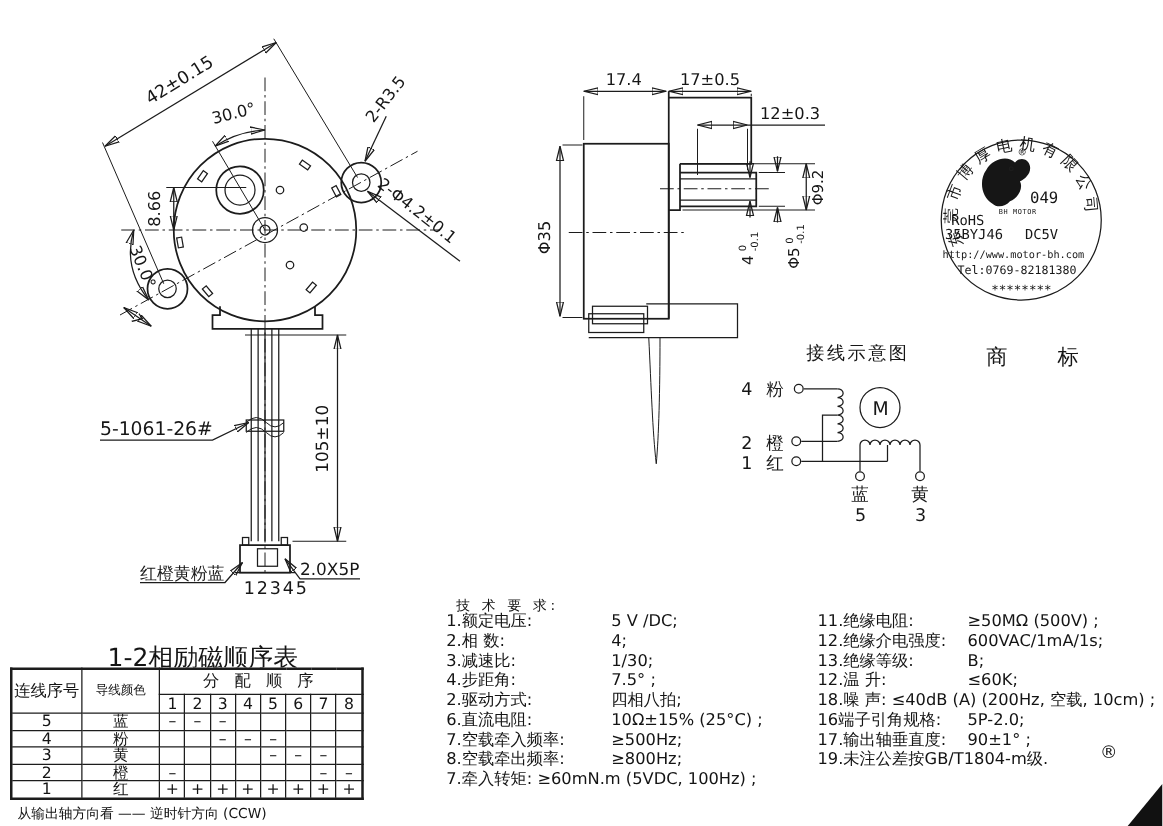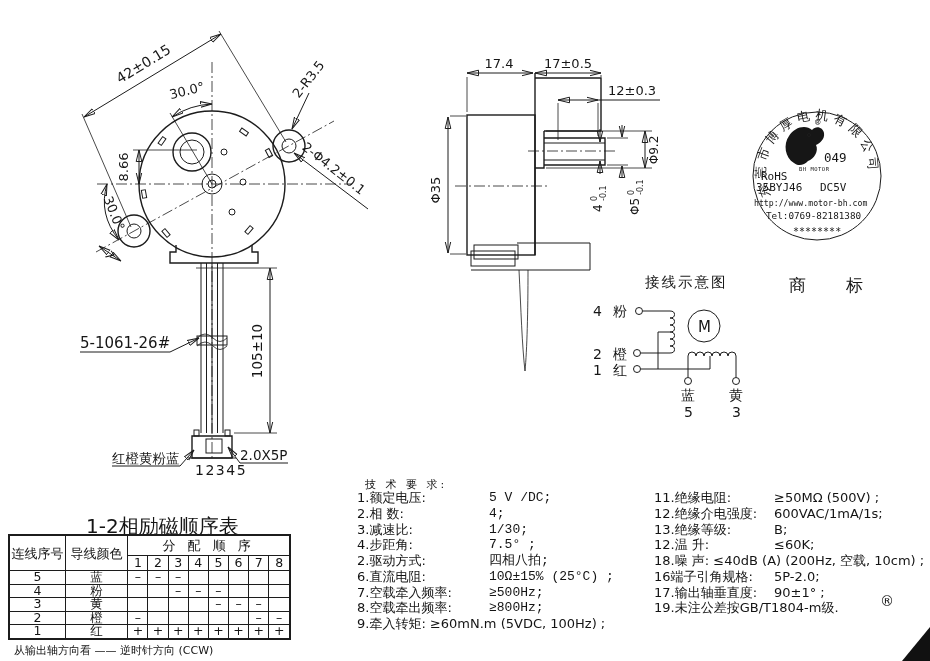--- a/index.html
+++ b/index.html
@@ -14,21 +14,21 @@
   svg .dim{marker-start:url(#ar);marker-end:url(#ar);}
   svg .dime{marker-end:url(#ar);}
   svg .dims{marker-start:url(#ar);}
   svg text{fill:#161616;stroke:none;font-family:"DejaVu Sans","Liberation Sans",sans-serif;}
   svg .mono{font-family:"DejaVu Sans Mono","Liberation Mono",monospace;}
   svg .fill{fill:#161616;stroke:none;}
   .hblock{position:absolute;font-size:13px;line-height:15.75px;white-space:nowrap;}
   .ttl{position:absolute;white-space:nowrap;}
   .ti{height:15.75px;position:relative;white-space:nowrap;}
   .tv{position:absolute;top:0;}
-  #techL .tv{left:132px;font-family:Liberation Mono, monospace;}
+  #techL .tv{left:132px;}
   #techR .tv{left:120px;}
   #seqtbl{border-collapse:collapse;table-layout:fixed;background:#fff;padding-left:46px;}
   #seqtbl td{border:1px solid #1c1c1c;padding:0;text-align:center;font-size:12.5px;
              overflow:hidden;line-height:1;}
   #seqtbl{border:2px solid #1c1c1c;}
   .corner-tri{position:absolute;right:0;bottom:0;width:0;height:0;
               border-bottom:34px solid #111;border-left:28px solid transparent;}
 </style>
 </head>
 <body>
@@ -290,21 +290,21 @@
 
 <div id="techL" class="hblock" style="left:357px;top:490px;width:270px;">
   <div class="ti"><span>1.额定电压:</span><span class="tv">5 V /DC;</span></div>
   <div class="ti"><span>2.相  数:</span><span class="tv">4;</span></div>
   <div class="ti"><span>3.减速比:</span><span class="tv">1/30;</span></div>
   <div class="ti"><span>4.步距角:</span><span class="tv">7.5° ;</span></div>
   <div class="ti"><span>2.驱动方式:</span><span class="tv">四相八拍;</span></div>
   <div class="ti"><span>6.直流电阻:</span><span class="tv">10Ω±15% (25°C) ;</span></div>
   <div class="ti"><span>7.空载牵入频率:</span><span class="tv">≥500Hz;</span></div>
   <div class="ti"><span>8.空载牵出频率:</span><span class="tv">≥800Hz;</span></div>
-  <div class="ti"><span>9.牵入转矩: ≥60mN.m (5VDC, 100Hz) ;</span><span class="tv"></span></div>
+  <div class="ti"><span>7.牵入转矩: ≥60mN.m (5VDC, 100Hz) ;</span><span class="tv"></span></div>
 </div>
 
 <div id="techR" class="hblock" style="left:631px;top:490px;width:295px;margin-left:23px;">
   <div class="ti"><span>11.绝缘电阻:</span><span class="tv">≥50MΩ (500V) ;</span></div>
   <div class="ti"><span>12.绝缘介电强度:</span><span class="tv">600VAC/1mA/1s;</span></div>
   <div class="ti"><span>13.绝缘等级:</span><span class="tv">B;</span></div>
   <div class="ti"><span>12.温  升:</span><span class="tv">≤60K;</span></div>
   <div class="ti"><span>18.噪  声: ≤40dB (A) (200Hz, 空载, 10cm) ;</span><span class="tv"></span></div>
   <div class="ti"><span>16端子引角规格:</span><span class="tv">5P-2.0;</span></div>
   <div class="ti"><span>17.输出轴垂直度:</span><span class="tv">90±1° ;</span></div>
@@ -322,21 +322,21 @@
         <col style="width:20px">
         <col style="width:20px">
     <col style="width:20px">
         <col style="width:20px">
         <col style="width:20px">
         <col style="width:21px">
   </colgroup>
   <tbody>
         <tr>
     <td rowspan="2" style="height:34px;font-size:13px;">连线序号</td>
-    <td rowspan="2" style="font-size:13px;">导线颜色</td>
+    <td rowspan="2" style="font-size:10px;">导线颜色</td>
     <td colspan="8" style="height:19px;font-size:13px;letter-spacing:4px;text-align:center;">分 配 顺 序</td>
   </tr>
   <tr>
     <td>1</td>
           <td>2</td>
     <td>3</td>
           <td>4</td>
     <td>5</td>
           <td>6</td>
     <td>7</td>

